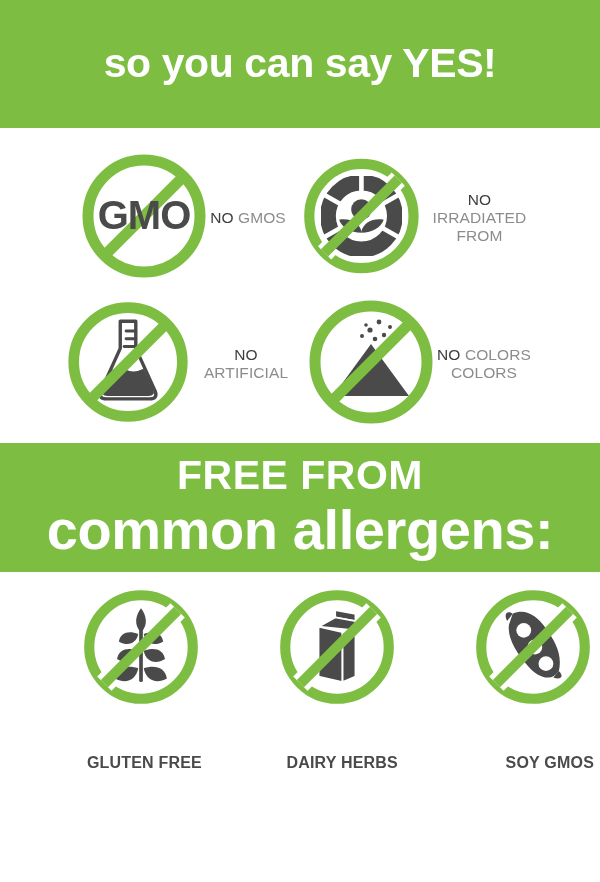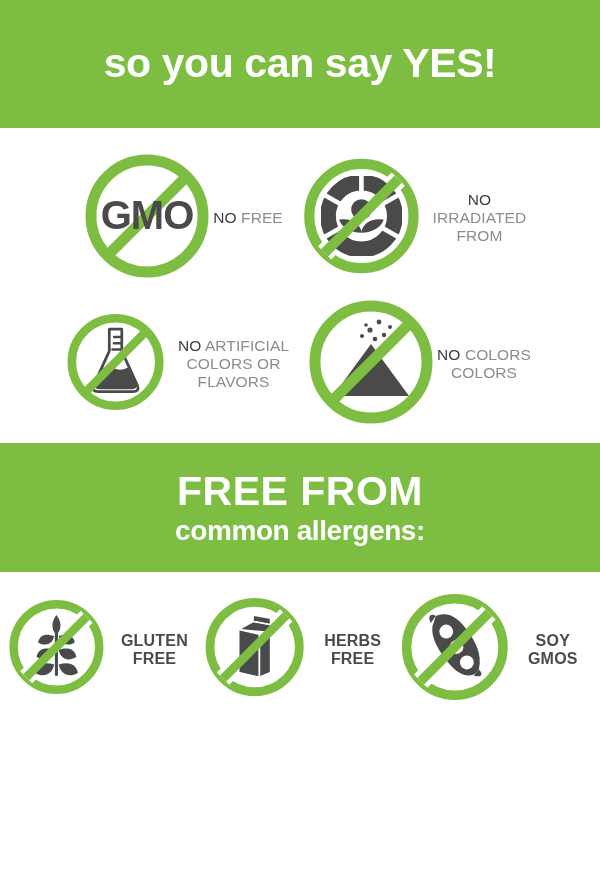--- a/index.html
+++ b/index.html
@@ -34,21 +34,21 @@
 
   .banner-line {
     font-weight: bold;
     letter-spacing: -0.4px;
     line-height: 1.12;
     text-align: center;
     white-space: nowrap;
   }
   #banner-top .banner-line { font-size: 41px; }
   #banner-mid .line-1 { font-size: 41px; letter-spacing: 0.5px; }
-  #banner-mid .line-2 { font-size: 28px; }
+  #banner-mid .line-2 { font-size: 56px; }
 
   
   .no-grid {
     display: flex;
     flex-wrap: wrap;
     justify-content: center;
   }
 
   .badge {
     display: flex;
@@ -73,22 +73,24 @@
 
   
   #allergen-row {
     display: flex;
     justify-content: center;
     align-items: flex-start;
     padding-top: 14px;
   }
   .allergen {
     display: flex;
-    align-items: center;
+    flex-direction: column;
+    align-items: flex-end;
     width: 196px;
+    gap: 40px;
   }
   .allergen .caption {
     margin-top: 6px;
     font-size: 16px;
     font-weight: bold;
     color: #4a4a4a;
     letter-spacing: 0.2px;
     text-align: center;
   }
 
@@ -113,21 +115,21 @@
         <svg class="art" width="132" height="132" viewBox="0 0 132 132">
 
           <circle cx="66" cy="66" r="56" fill="none" stroke="#7dbe42" stroke-width="11"></circle>
 
           <line x1="105.6" y1="26.4" x2="26.4" y2="105.6" stroke="#7dbe42" stroke-width="11" stroke-linecap="butt"></line>
 
           <text x="66" y="79" text-anchor="middle" font-family="Liberation Sans, sans-serif" font-size="40" font-weight="bold" fill="#4a4a4a" letter-spacing="-1">GMO</text>
         </svg>
         <div class="caption">
           <span class="no">NO</span>
-          <span>FREE</span>
+          <span>GMOS</span>
         </div>
       </div>
     </div>
 
     <div class="cell">
       <div class="badge">
         <svg class="art" width="132" height="132" viewBox="0 0 132 132">
           <defs>
             <mask id="ring-gaps">
               <rect x="0" y="0" width="132" height="132" fill="#fff"></rect>
@@ -185,21 +187,20 @@
 
           <path d="M48 75 Q56 70 64 74 Q72 78 82 73 L92 94 Q95 101 87 101 L45 101 Q37 101 40 94 Z" fill="#4a4a4a"></path>
 
           <circle cx="66" cy="66" r="56" fill="none" stroke="#7dbe42" stroke-width="11"></circle>
 
           <line x1="105.6" y1="26.4" x2="26.4" y2="105.6" stroke="#7dbe42" stroke-width="11"></line>
         </svg>
         <div class="caption">
           <span class="no">NO</span>
           <span>ARTIFICIAL</span><br>
-          <span>COLORS OR FLAVORS</span>
         </div>
       </div>
     </div>
 
     <div class="cell">
       <div class="badge">
         <svg class="art" width="132" height="132" viewBox="0 0 132 132">
 
           <path d="M66 48 L104 100 L28 100 Z" fill="#4a4a4a"></path>
 
@@ -279,21 +280,21 @@
 
           <path d="M46 44 L72 50 L72 104 L46 98 Z"></path>
           <path d="M72 50 L86 48 L86 98 L72 104 Z"></path>
         </g>
 
         <g mask="url(#df-slash-gap)">
           <circle cx="66" cy="66" r="56" fill="none" stroke="#7dbe42" stroke-width="11"></circle>
         </g>
         <line x1="105.6" y1="26.4" x2="26.4" y2="105.6" stroke="#7dbe42" stroke-width="11"></line>
       </svg>
-      <div class="caption">HERBS FREE</div>
+      <div class="caption">DAIRY HERBS</div>
     </div>
 
     <div class="allergen">
       <svg width="122" height="122" viewBox="0 0 132 132">
         <defs>
           <mask id="sf-slash-gap">
             <rect x="0" y="0" width="132" height="132" fill="#fff"></rect>
             <line x1="105.6" y1="26.4" x2="26.4" y2="105.6" stroke="#000" stroke-width="22"></line>
           </mask>
           <mask id="pod-beans">

